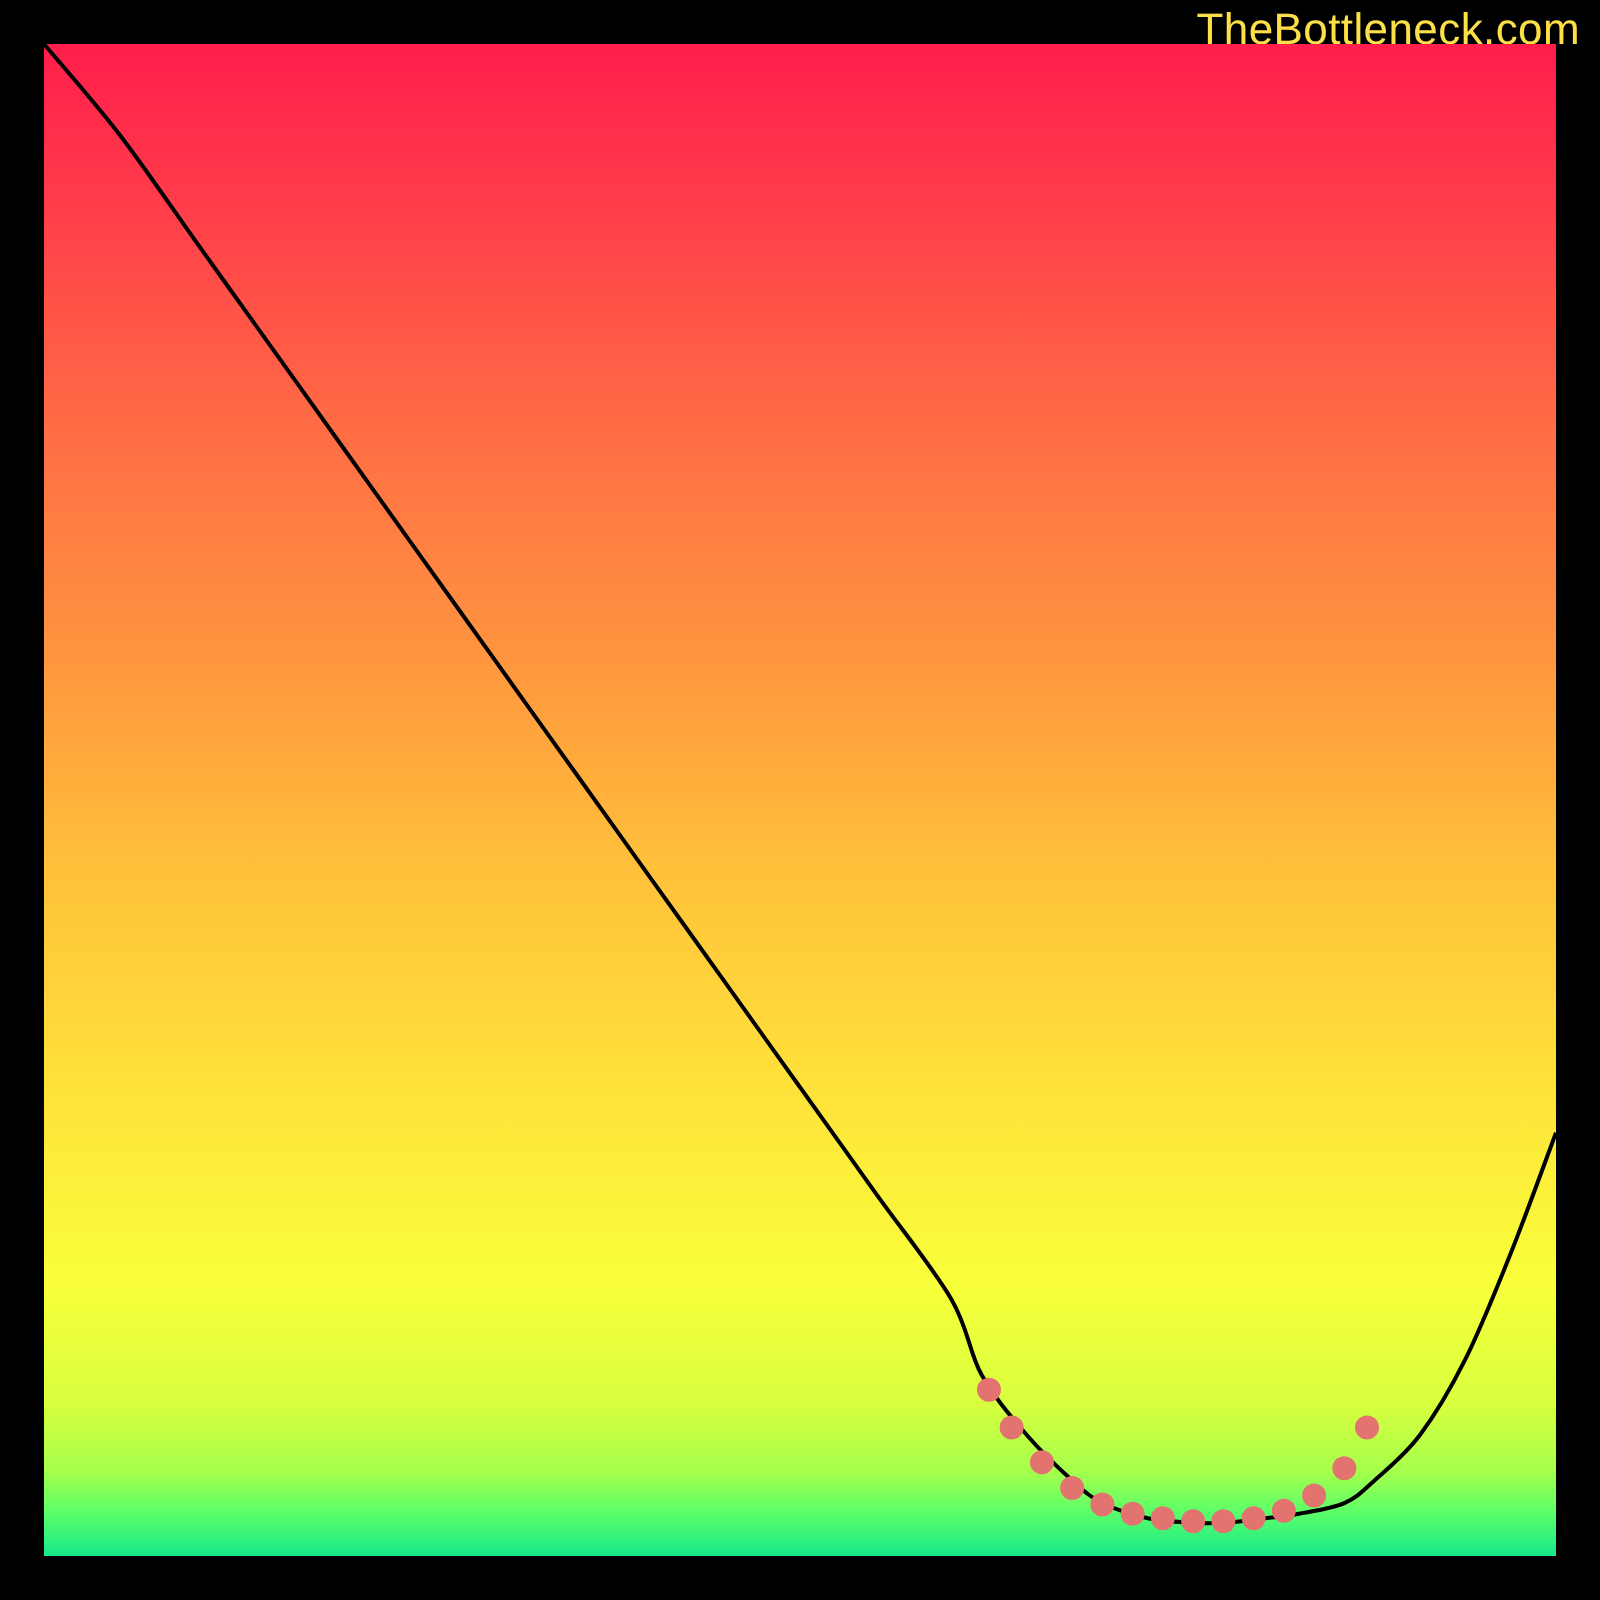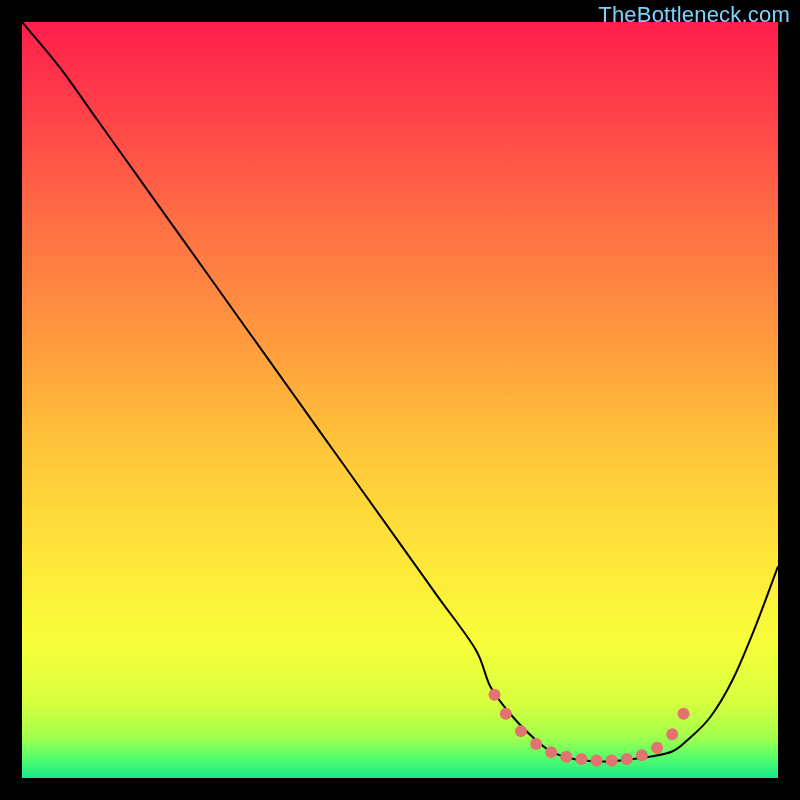--- a/index.html
+++ b/index.html
@@ -25,21 +25,21 @@
     width: 756px;
     height: 756px;
   }
   .watermark {
     position: absolute;
     top: 2px;
     right: 10px;
     font-family: Arial, Helvetica, sans-serif;
     font-size: 22px;
     font-weight: 500;
-    color: #7dd3fc;
+    color: #fde047;
     letter-spacing: 0.2px;
   }
   svg {
     display: block;
   }
 </style>
 </head>
 <body>
 
 <div class="frame">

